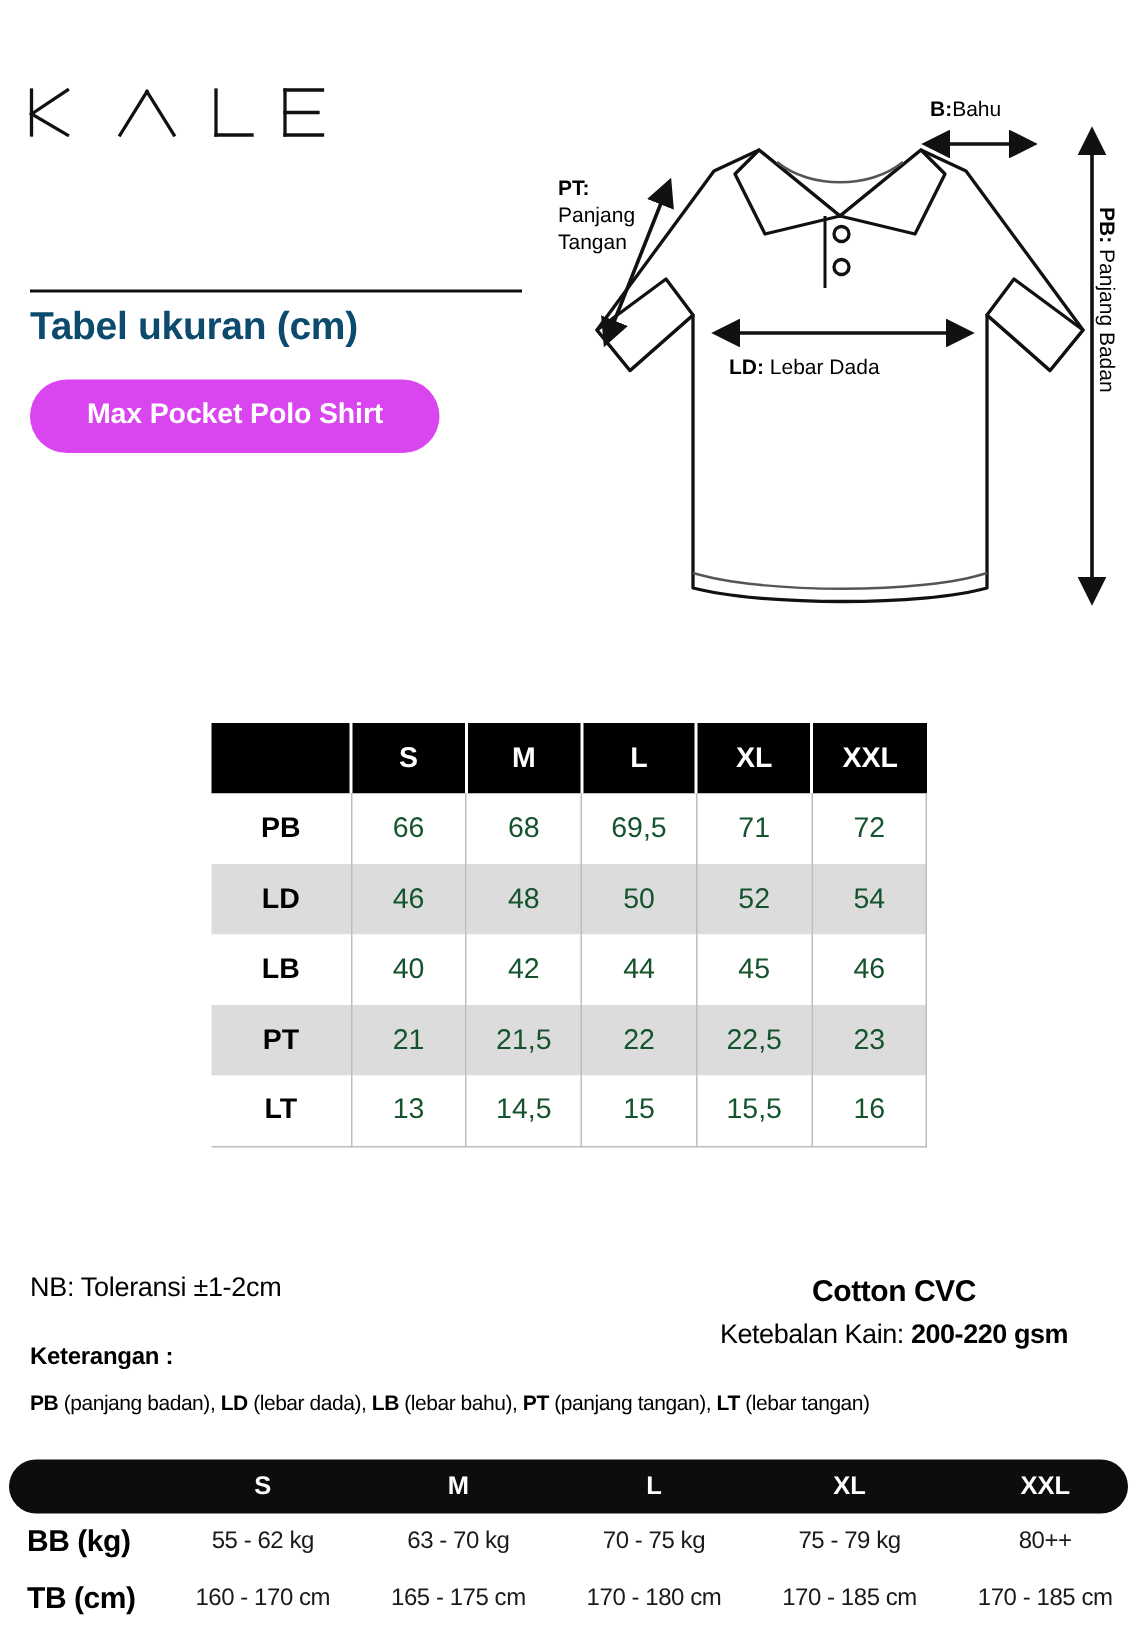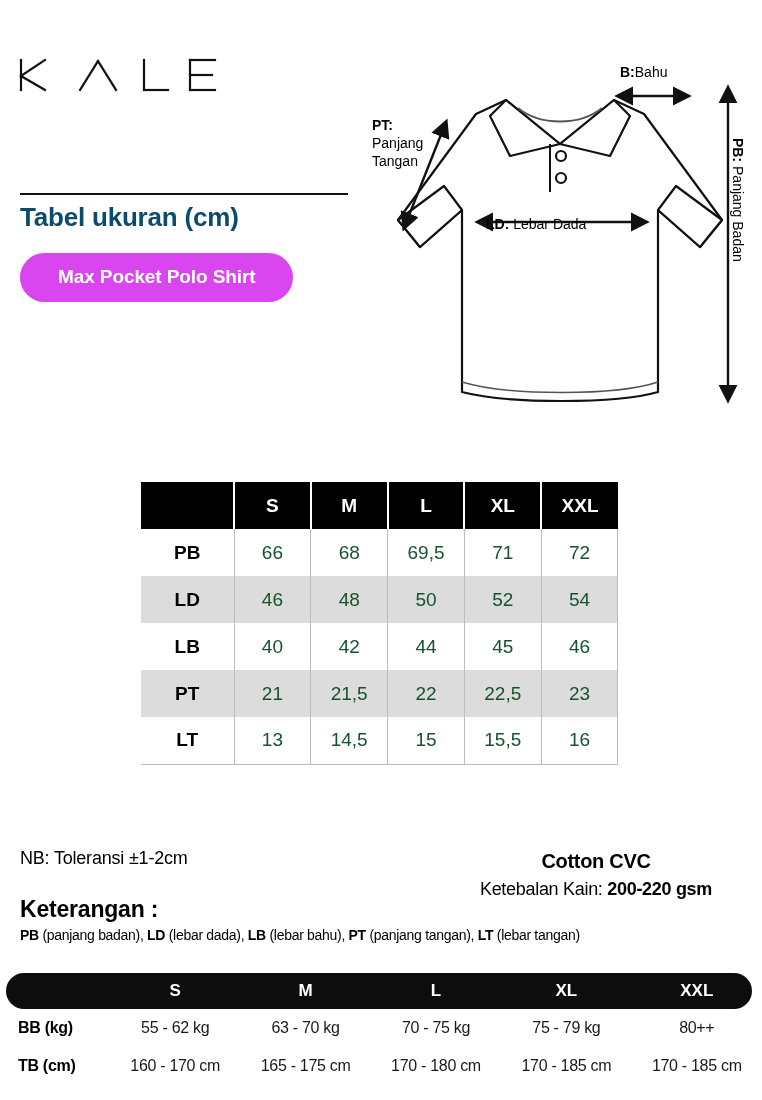--- a/index.html
+++ b/index.html
@@ -100,21 +100,21 @@
   .size-table tbody tr:last-child th,
   .size-table tbody tr:last-child td { border-bottom: 1px solid #bdbdbd; }
 
   
   .nb {
     position: absolute; left: 20px; top: 848px;
     font-size: 18px; letter-spacing: -0.2px;
   }
   .keterangan-title {
     position: absolute; left: 20px; top: 896px;
-    font-size: 23px; font-weight: bold; letter-spacing: -0.2px;
+    font-size: 16px; font-weight: bold; letter-spacing: -0.2px;
   }
   .keterangan-line {
     position: absolute; left: 20px; top: 927px;
     font-size: 14px; letter-spacing: -0.3px; white-space: nowrap;
   }
   .keterangan-line b { font-weight: bold; }
 
   .fabric {
     position: absolute; left: 430px; top: 850px; width: 332px;
     text-align: center;
@@ -144,21 +144,21 @@
     height: 36px;
     color: #ffffff;
     font-size: 17px;
     font-weight: bold;
     text-align: center;
     vertical-align: middle;
     background: transparent;
   }
   .bottom-table thead th.corner { background: transparent; }
   .bottom-table tbody th {
-    font-size: 16px; font-weight: bold; text-align: left;
+    font-size: 20px; font-weight: bold; text-align: left;
     padding-left: 18px; height: 38px; vertical-align: middle;
     letter-spacing: -0.3px;
   }
   .bottom-table tbody td {
     font-size: 16px; text-align: center; height: 38px;
     vertical-align: middle; letter-spacing: -0.3px; color: #1a1a1a;
   }
 </style>
 </head>
 <body>
@@ -241,21 +241,21 @@
     <div style="position:absolute; left:262px; top:12px; font-size:14px; white-space:nowrap;">
       <b>B:</b><span>Bahu</span>
     </div>
 
     <div style="position:absolute; left:14px; top:48px; font-size:14px; line-height:1.3; text-align:left;margin-top:16px;">
       <div><b>PT:</b></div>
       <div>Panjang</div>
       <div>Tangan</div>
     </div>
 
-    <div style="position:absolute; left:128px; top:164px; font-size:14px; white-space:nowrap;">
+    <div style="position:absolute; left:128px; top:184px; font-size:14px; white-space:nowrap;">
       <b>LD:</b>
       <span>Lebar Dada</span>
     </div>
 
     <div style="position:absolute; left:372px; top:86px; font-size:14px; white-space:nowrap;
                 writing-mode:vertical-rl; text-orientation:mixed;">
       <b>PB:</b>
       <span>Panjang Badan</span>
     </div>
   </div>

